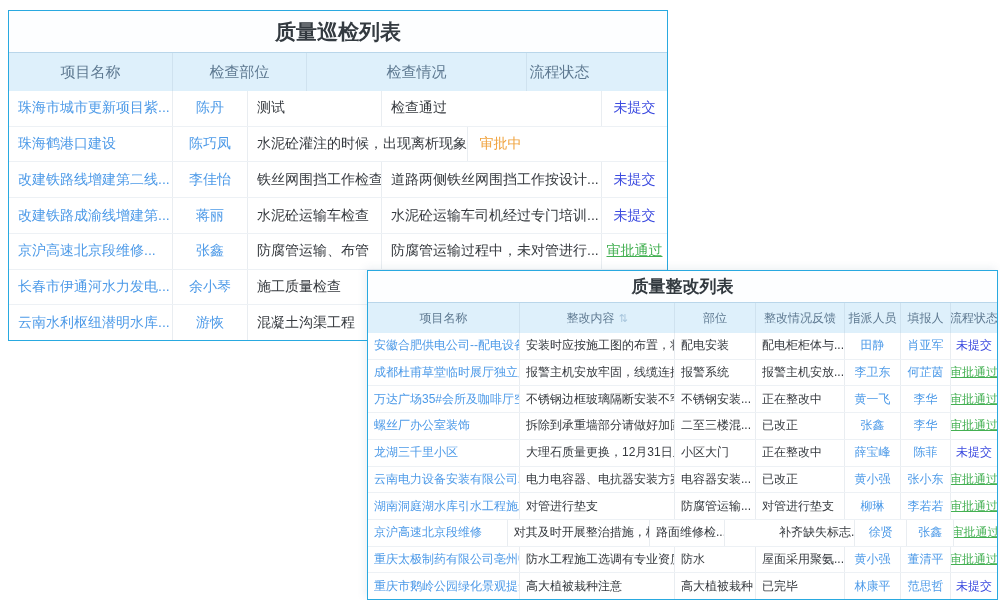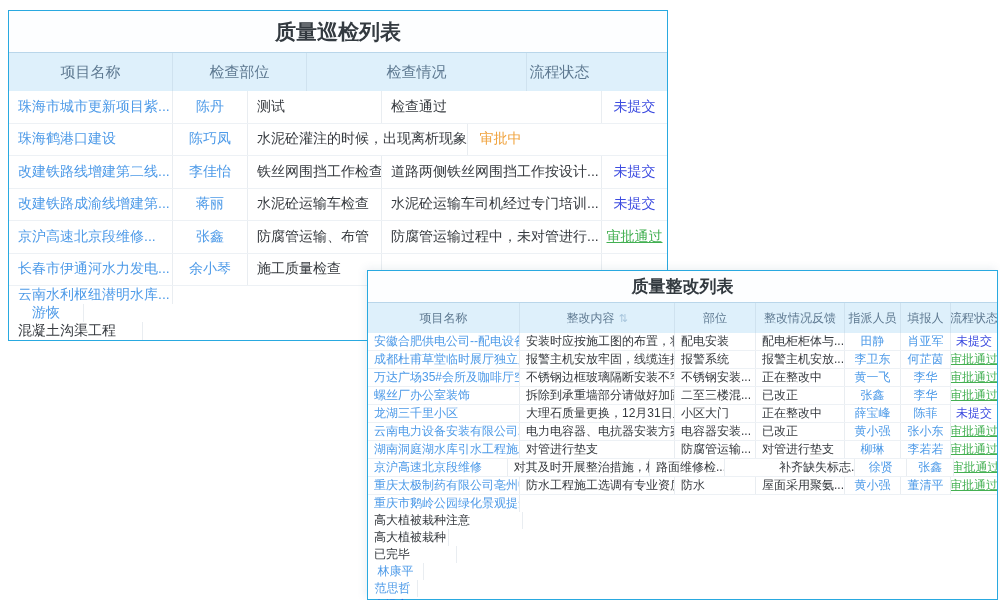--- a/index.html
+++ b/index.html
@@ -26,21 +26,21 @@
   #inspection-card .thead{height:38px;font-size:15px;}
   #rectification-card .thead{height:30px;font-size:12px;}
   .th{
     display:flex;align-items:center;justify-content:center;gap:4px;
     box-sizing:border-box;border-right:1px solid #cfe2ef;
     white-space:nowrap;overflow:hidden;
   }
   .th:last-child{border-right:none;}
   .tbody{flex:1 1 auto;display:flex;flex-direction:column;}
   .tr{display:flex;flex:1;border-bottom:1px solid #edf1f5;}
-  .tr:last-child{border-bottom:none;flex-direction:column;}
+  .tr:last-child{border-bottom:none;}
   .td{
     display:flex;align-items:center;box-sizing:border-box;
     border-right:1px solid #e9edf1;padding:0 9px;
     white-space:nowrap;overflow:hidden;color:#35393e;
   }
   .td:last-child{border-right:none;}
   #inspection-card .td{font-size:14px;}
   #rectification-card .td{font-size:12px;padding:0 6px;}
   .td.center{justify-content:center;padding:0 2px;}
   .td.link{color:#4d9ae8;cursor:pointer;}

